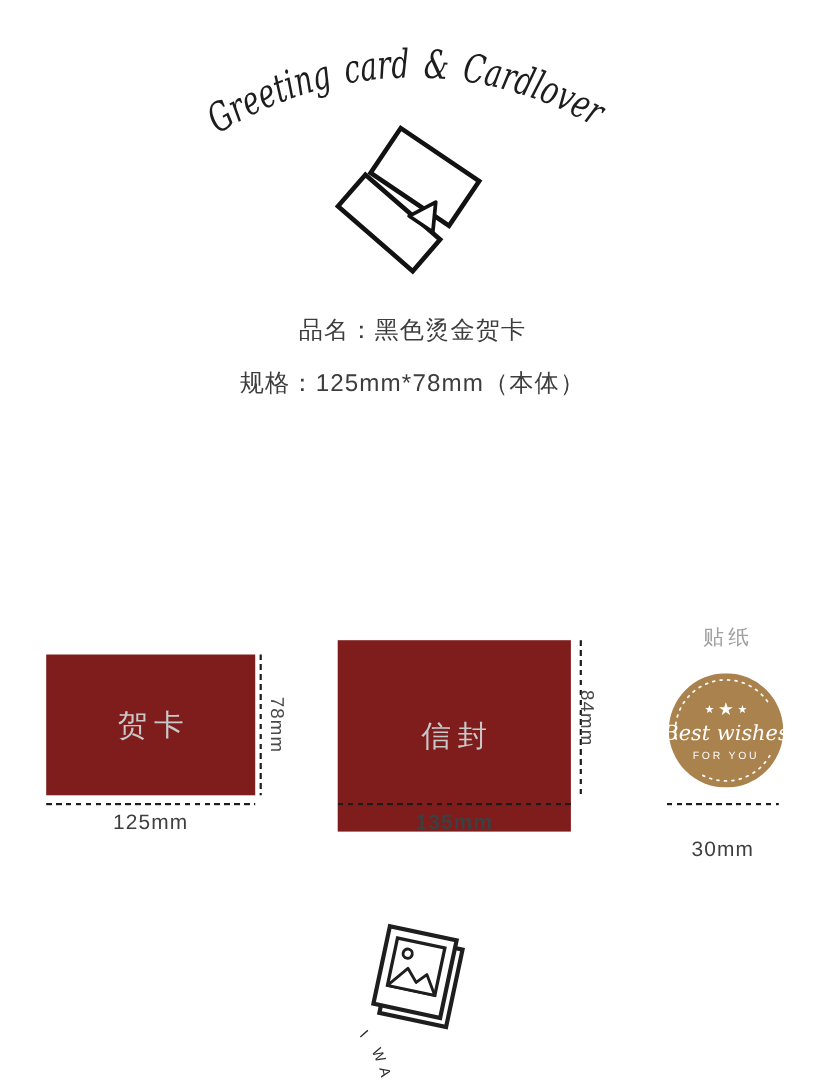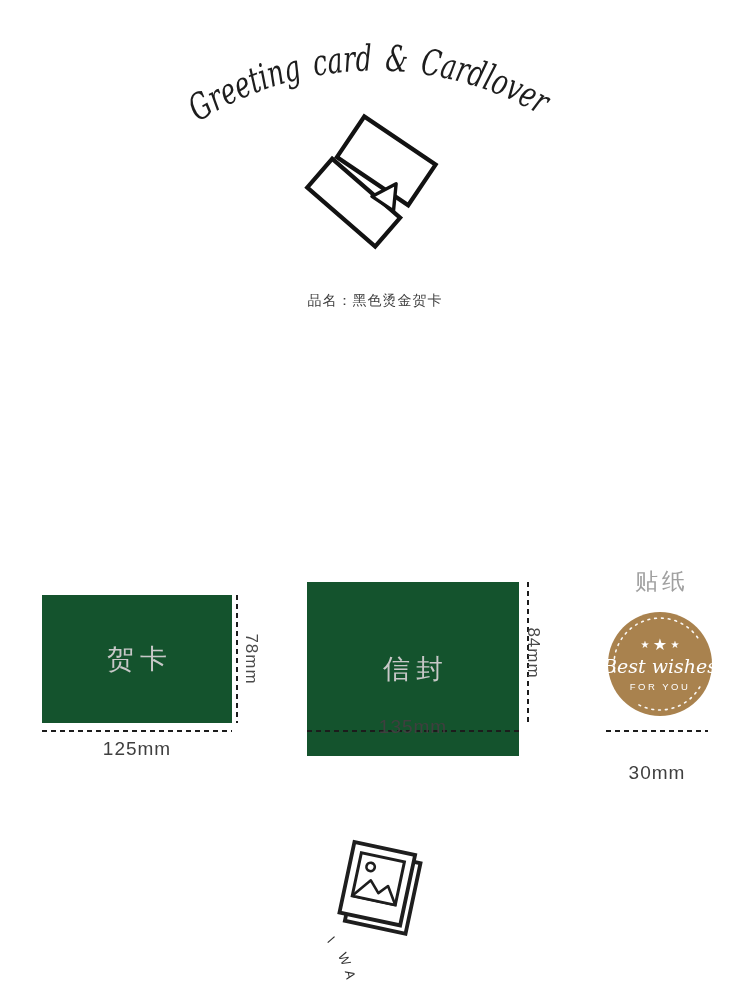--- a/index.html
+++ b/index.html
@@ -6,32 +6,32 @@
   html,body { width:750px; height:991px; background:#ffffff; overflow:hidden; position:relative;
               font-family:"Liberation Sans","DejaVu Sans",sans-serif; }
   .abs { position:absolute; }
 
   
   #header-svg { left:0; top:0; }
   .arc-text { font-family:"DejaVu Serif","Liberation Serif",serif; font-style:italic;
               font-size:36px; fill:#1d1d1d; }
 
   
-  .info-block { left:0; right:0; top:276px; text-align:center; font-size:14px;
+  .info-block { left:0; right:0; top:276px; text-align:center; font-size:22px;
                 line-height:48px; color:#3d3d3d; letter-spacing:1px; }
 
   
-  .size-box { background:#14532d; display:flex; align-items:center; justify-content:center; }
+  .size-box { background:#7f1d1d; display:flex; align-items:center; justify-content:center; }
   .size-box span { font-size:27px; color:#c8c8c8; letter-spacing:6px; text-indent:6px; }
   .dash-v { width:2px; background:repeating-linear-gradient(to bottom,#1c1c1c 0 5px,transparent 5px 9px); }
   .dash-h { height:2px; background:repeating-linear-gradient(to right,#1c1c1c 0 5px,transparent 5px 9px); }
   .vdim { width:52px; text-align:center; transform:rotate(90deg); font-size:17px; color:#4a4a4a; letter-spacing:1px; }
   .hdim { text-align:center; font-size:19px; color:#3f3f3f; letter-spacing:1px; }
   .sticker-title { left:598px; top:566px; width:124px; text-align:center;
-                   font-size:23px; color:#a0a0a0; letter-spacing:4px; text-indent:4px; }
+                   font-size:19px; color:#a0a0a0; letter-spacing:4px; text-indent:4px; }
 
   .badge-script { font-family:"DejaVu Serif","Liberation Serif",serif; font-style:italic; }
 
   
   .stamp-text { font-size:13.2px; letter-spacing:5.2px; fill:#2e2e2e; }
 </style>
 </head>
 <body>
 
 <svg id="header-svg" class="abs" width="750" height="170">
@@ -46,37 +46,38 @@
 <svg class="abs" style="left:300px; top:110px;" width="145" height="145">
   <g transform="translate(72 72) rotate(34)" fill="#ffffff" stroke="#121212">
     <rect x="-43" y="-50" width="86" height="49" stroke-width="4.2"></rect>
     <rect x="-46" y="3" width="90" height="38" transform="rotate(7 -46 3)" stroke-width="4.2"></rect>
     <path d="M 8 12 L 21 -12 L 34 12 Z" stroke-width="3.4" stroke-linejoin="round"></path>
   </g>
 </svg>
 
 <div class="abs info-block">
   <div>品名：黑色烫金贺卡</div>
+  <div>规格：125mm*78mm（本体）</div>
 </div>
 
 <div class="abs size-box" style="left:42px; top:595px; width:190px; height:128px;">
   <span>贺卡</span>
 </div>
 <div class="abs dash-v" style="left:236px; top:595px; height:128px;"></div>
 <div class="abs vdim" style="left:225px; top:649px;">78mm</div>
 <div class="abs dash-h" style="left:42px; top:730px; width:190px;"></div>
 <div class="abs hdim" style="left:42px; top:738px; width:190px;">125mm</div>
 
 <div class="abs size-box" style="left:307px; top:582px; width:212px; height:174px;">
   <span>信封</span>
 </div>
 <div class="abs dash-v" style="left:527px; top:582px; height:141px;"></div>
 <div class="abs vdim" style="left:507px; top:643px;">84mm</div>
 <div class="abs dash-h" style="left:307px; top:730px; width:212px;"></div>
-<div class="abs hdim" style="left:307px; top:716px; width:212px;">135mm</div>
+<div class="abs hdim" style="left:307px; top:738px; width:212px;font-weight:bold;">135mm</div>
 
 <div class="abs sticker-title">贴纸</div>
 
 <svg class="abs" style="left:608px; top:612px;" width="104" height="104">
   <circle cx="52" cy="52" r="52" fill="#a9824e"></circle>
   <path d="M 6.7 60 A 46 46 0 0 1 91.8 29" fill="none" stroke="#ffffff" stroke-width="1.6" stroke-dasharray="1.8 5" stroke-linecap="round" opacity="0.95"></path>
   <path d="M 91.8 75 A 46 46 0 0 1 29 91.8" fill="none" stroke="#ffffff" stroke-width="1.6" stroke-dasharray="1.8 5" stroke-linecap="round" opacity="0.95"></path>
   <text x="37" y="36" text-anchor="middle" font-size="10" fill="#ffffff">★</text>
   <text x="52" y="38" text-anchor="middle" font-size="16" fill="#ffffff">★</text>
   <text x="67" y="36" text-anchor="middle" font-size="10" fill="#ffffff">★</text>

